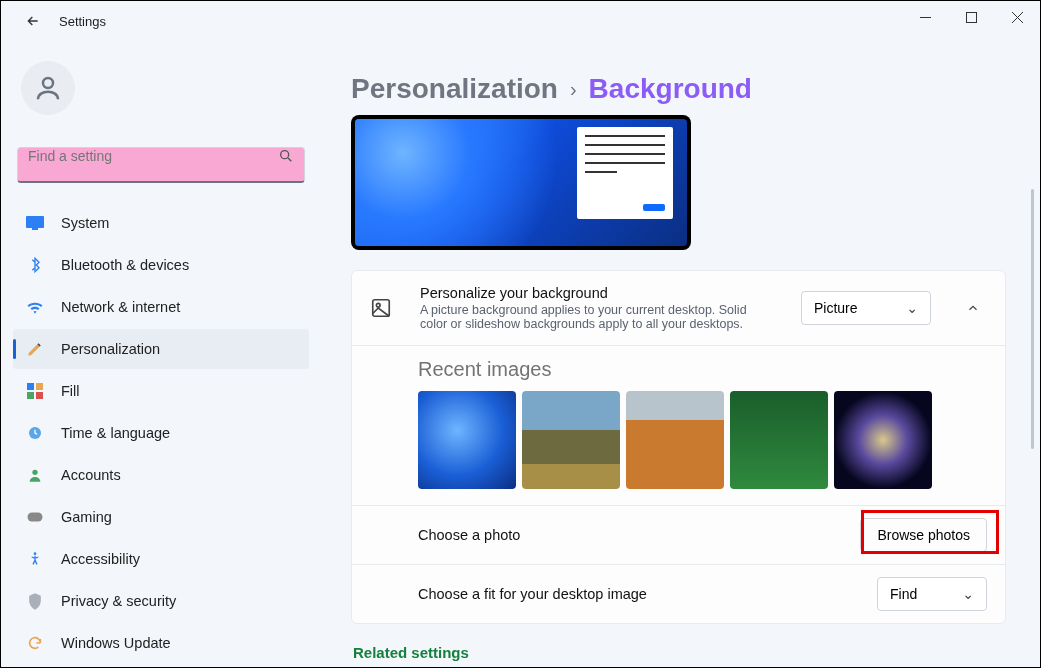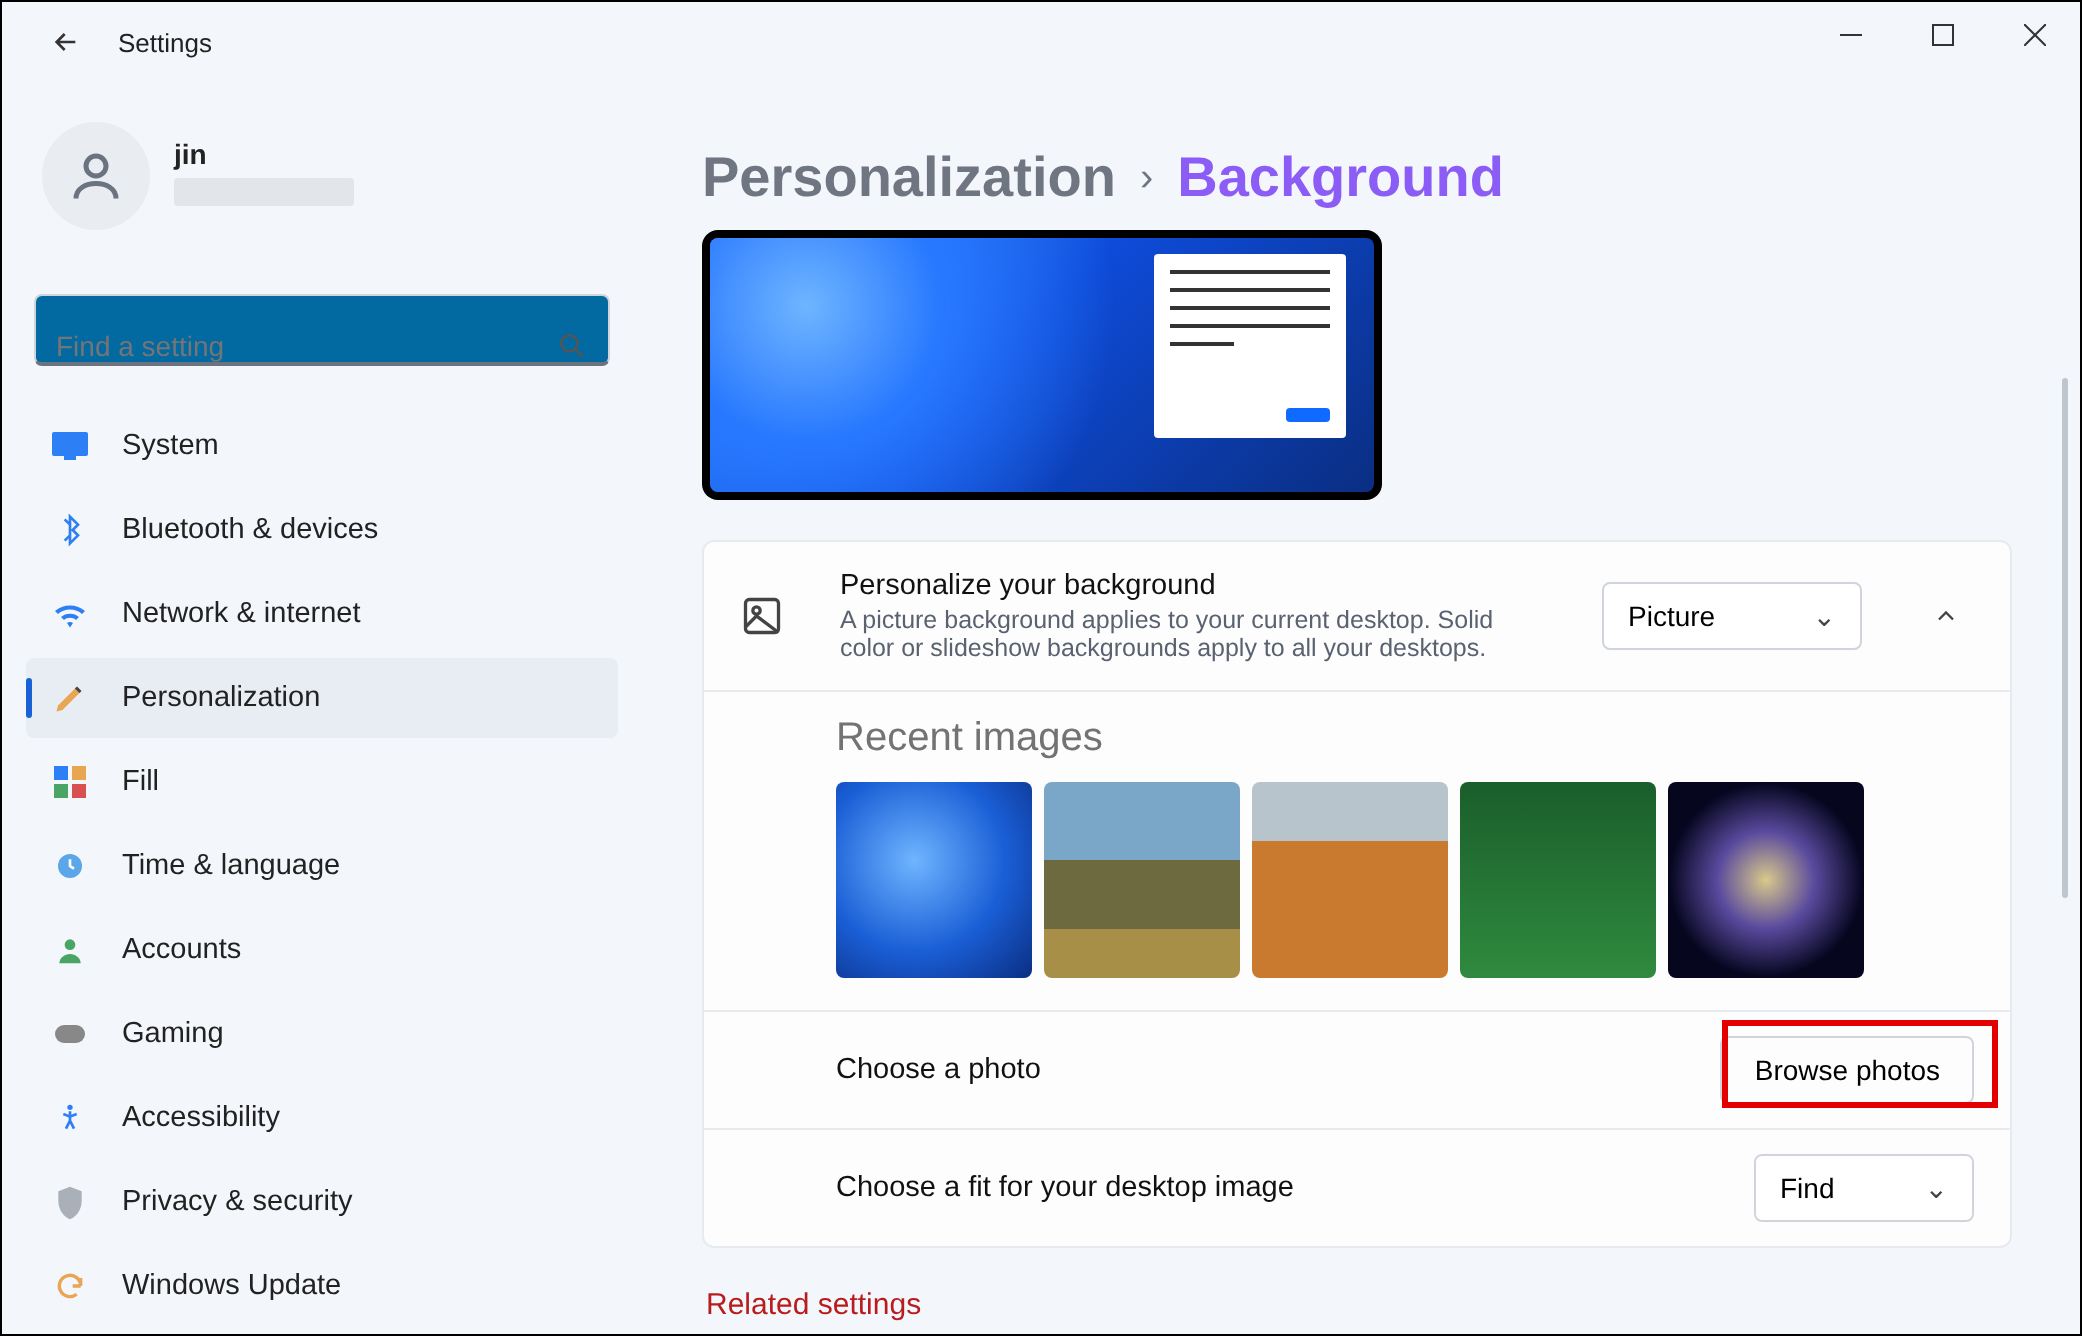--- a/index.html
+++ b/index.html
@@ -62,26 +62,26 @@
     background: #e9edf2;
     display: flex; align-items: center; justify-content: center;
   }
   .avatar svg { width: 30px; height: 30px; color: #6b7280; }
   .user-text { margin-left: 12px; }
   .user-name { font-size: 14px; font-weight: 600; color: #222; }
   .user-email { font-size: 12px; color: #d5d9df; background:#e2e6ea; padding:2px 8px; border-radius:2px; margin-top:4px; display:inline-block; width:90px; height:14px; }
   .search {
     margin: 22px 4px 16px 4px;
     height: 36px;
-    background: #0369a1;
+    background: #f9a8d4;
     border: 1px solid #d0d5dd;
     border-bottom: 2px solid #6b7280;
     border-radius: 4px;
     display: flex;
-    align-items: flex-end;
+    align-items: flex-start;
     padding: 0 10px;
   }
   .search input {
     flex: 1;
     border: none;
     outline: none;
     font-size: 14px;
     background: transparent;
   }
   .search-icon { width:16px; height:16px; color:#555; }
@@ -228,21 +228,21 @@
     font-size:14px;
     cursor:pointer;
     display:flex; align-items:center;
   }
   .highlight {
     position:absolute;
     border: 3px solid #e20000;
     pointer-events:none;
   }
   .section-title {
-    font-size: 15px; font-weight:400; color:#b91c1c;
+    font-size: 15px; font-weight:700; color:#15803d;
     margin: 20px 0 6px 2px;
   }
 </style>
 </head>
 <body>
 
 <div class="titlebar">
   <div class="back-btn">
     <svg width="16" height="16" viewBox="0 0 24 24" fill="none" stroke="currentColor" stroke-width="2">
         <path d="M19 12H5M11 18l-6-6 6-6"></path>
@@ -271,24 +271,20 @@
 
 <div class="layout">
   <aside class="sidebar">
     <div class="user-block">
       <div class="avatar">
         <svg viewBox="0 0 24 24" fill="none" stroke="currentColor" stroke-width="2">
             <circle cx="12" cy="8" r="4"></circle>
             <path d="M4 21c0-4 4-6 8-6s8 2 8 6"></path>
           </svg>
       </div>
-      <div class="user-text">
-        <div class="user-name">jin</div>
-        <div class="user-email"></div>
-      </div>
     </div>
 
     <div class="search">
       <input type="text" placeholder="Find a setting" style="">
       <svg class="search-icon" viewBox="0 0 24 24" fill="none" stroke="currentColor" stroke-width="2">
           <circle cx="10" cy="10" r="6"></circle>
           <line x1="15" y1="15" x2="20" y2="20"></line>
         </svg>
     </div>
 

